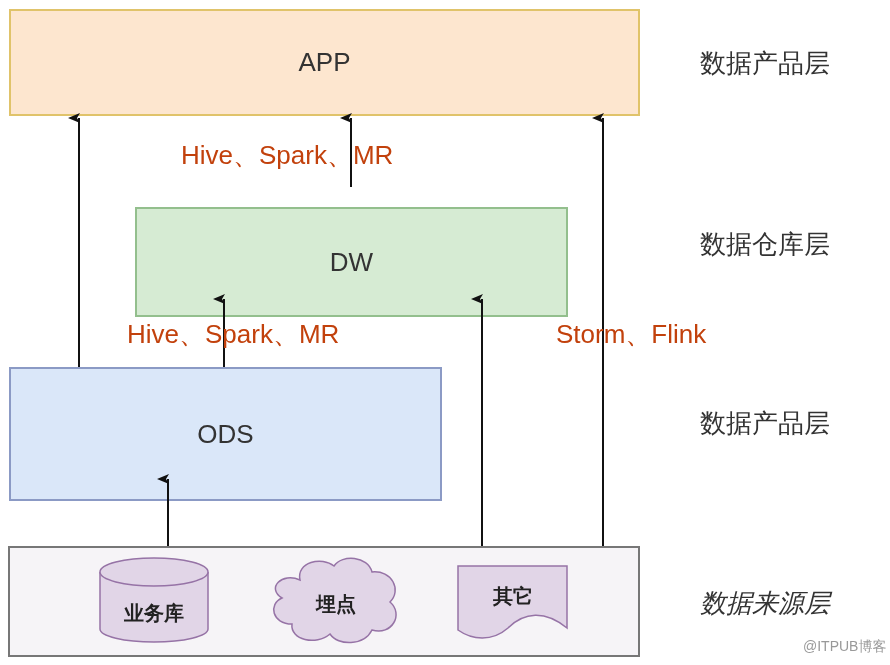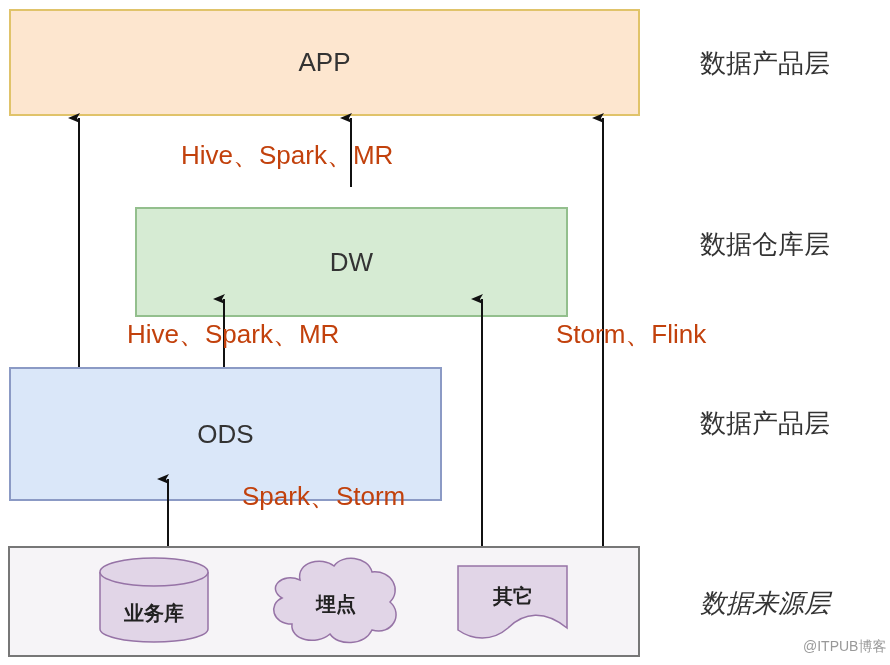--- a/index.html
+++ b/index.html
@@ -61,21 +61,20 @@
     <text class="shape-text" x="513" y="603" text-anchor="middle">其它</text>
   </g>
 </svg>
 
 <div class="tool-label" style="left:181px; top:138px;">Hive、Spark、MR</div>
 <div class="tool-label" style="left:127px; top:317px;">Hive、Spark、MR</div>
 <div class="tool-label" style="left:516px; top:317px; width:240px;">
   <div style="text-align:left; padding-left:40px;">Storm、Flink</div>
 </div>
 <div class="tool-label" style="left:222px; top:479px; width:220px;">
-  <div style="text-align:left; padding-left:20px;">Spark、Storm</div>
 </div>
 
 <div class="layer-label" style="top:46px;">数据产品层</div>
 <div class="layer-label" style="top:227px;">数据仓库层</div>
 <div class="layer-label" style="top:406px;">数据产品层</div>
 <div class="layer-label" style="top:586px;font-style:italic;">数据来源层</div>
 
 <div class="watermark">@ITPUB博客</div>
 
 </body></html>

